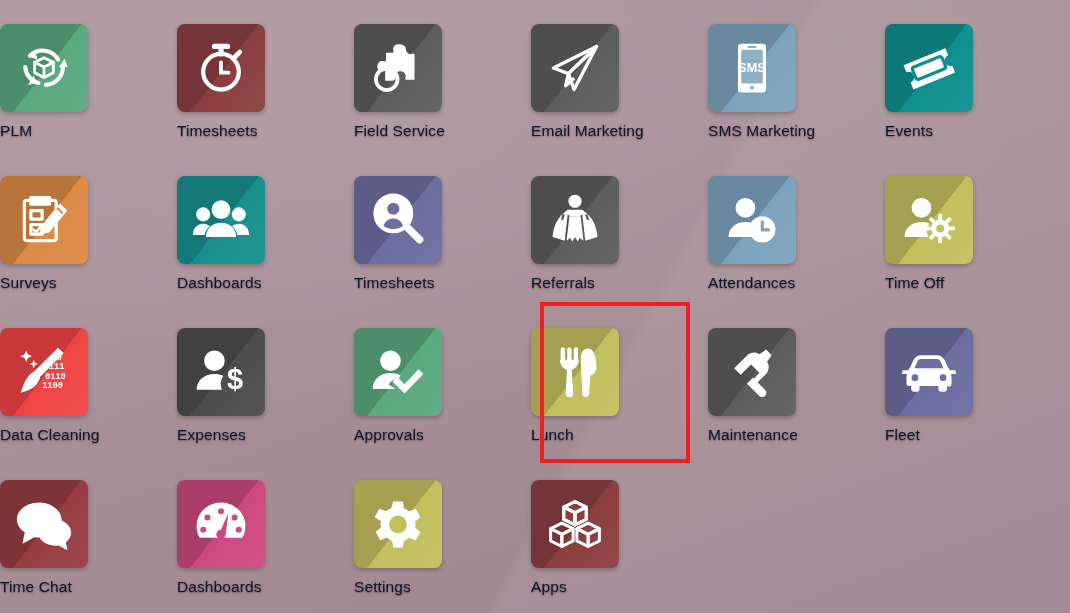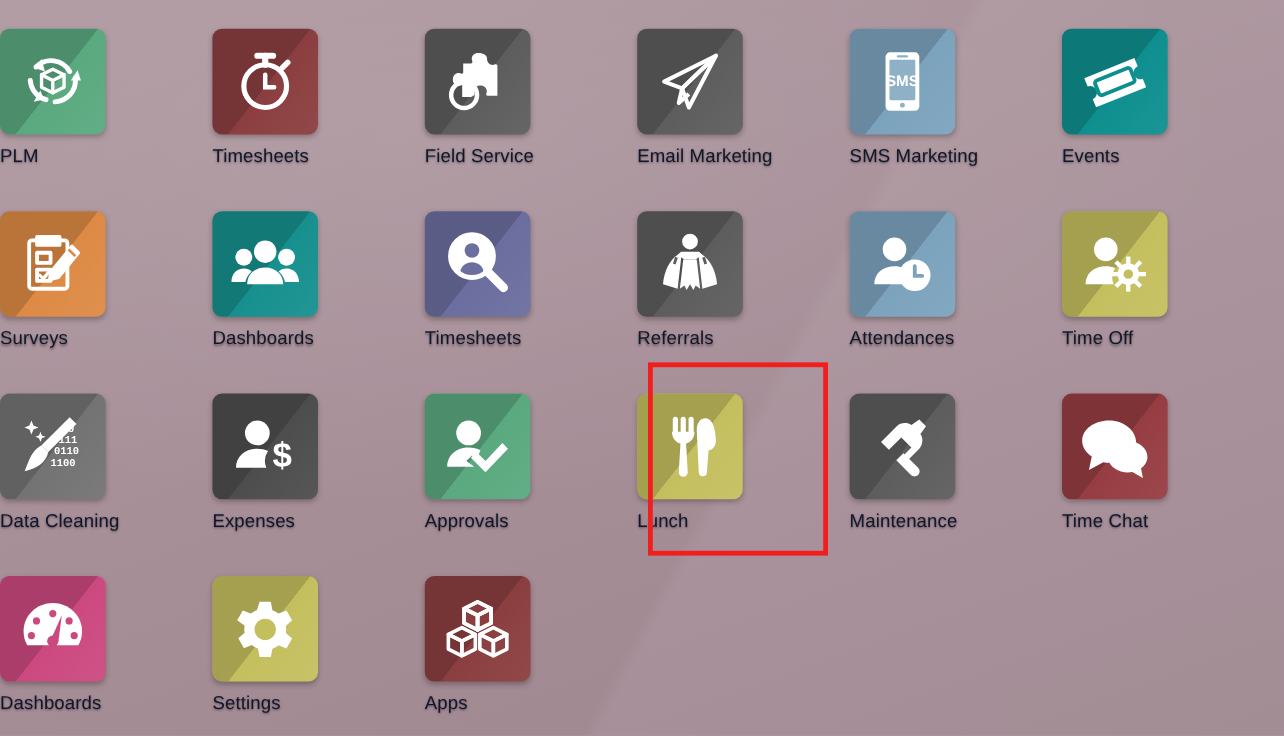--- a/index.html
+++ b/index.html
@@ -257,21 +257,21 @@
                 </g>
   </g>
   <circle r="4.2" fill="#c4bf5e"></circle>
  </g>
 </svg>
         </span>
       </div>
       <div class="app-label">Time Off</div>
     </div>
     <div class="app-cell">
-      <div class="app-tile" style="background: #737373;">
+      <div class="app-tile" style="background: #ef4444;">
         <span class="glyph">
           <svg viewBox="0 0 64 64" fill="#ffffff">
  <path d="M47 6 L53 12 L28 37 L22 31 Z"></path>
  <path d="M22 31 L28 37 C26 46 18 52 7 54 C11 44 13 36 22 31 Z"></path>
  <path d="M13 9 l1.8 4.4 4.4 1.8 -4.4 1.8 -1.8 4.4 -1.8 -4.4 -4.4 -1.8 4.4 -1.8 Z"></path>
  <path d="M21 19 l1.3 3.2 3.2 1.3 -3.2 1.3 -1.3 3.2 -1.3 -3.2 -3.2 -1.3 3.2 -1.3 Z"></path>
  <g font-family="Liberation Mono, monospace" font-size="9.3" font-weight="bold">
   <text x="40" y="19">00</text>
               <text x="37" y="29">111</text>
               <text x="33" y="39">0110</text>
@@ -323,20 +323,35 @@
         <span class="glyph">
           <svg viewBox="0 0 64 64" fill="#ffffff">
  <path d="M13 28 L21 20 l6 -6 c3 -3 9 -4 13 -1 l7 -5 6 6 -5 7 c3 4 2 10 -1 13 l-6 6 -8 8 -4 -4 11 -11 -9 -9 -11 11 Z"></path>
  <path d="M33 38 L46 51 a4.5 4.5 0 0 1 -6.4 6.4 L26.6 44.4 Z"></path>
 </svg>
         </span>
       </div>
       <div class="app-label">Maintenance</div>
     </div>
     <div class="app-cell">
+      <div class="app-tile" style="background: rgb(107, 110, 158);">
+        <span class="glyph">
+          <svg viewBox="0 0 64 64" fill="#ffffff">
+ <path d="M8 38 c0-4 2-9 4-11 L15 20 c1.5-4 5-6 9-6 h16 c4 0 7.5 2 9 6 l3 7 c2 2 4 7 4 11 v7 a2.5 2.5 0 0 1 -2.5 2.5 H51 v3 a2.5 2.5 0 0 1 -2.5 2.5 h-4 A2.5 2.5 0 0 1 42 50.5 V47 H22 v3.5 A2.5 2.5 0 0 1 19.5 53 h-4 A2.5 2.5 0 0 1 13 50.5 V47 h-2.5 A2.5 2.5 0 0 1 8 44.5 Z"></path>
+ <path d="M19 22 c1-3 2.5-4 5-4 h16 c2.5 0 4 1 5 4 l2.5 6 h-31 Z" fill="#6b6e9e"></path>
+ <circle cx="17" cy="38" r="3.6" fill="#6b6e9e"></circle>
+            <circle cx="47" cy="38" r="3.6" fill="#6b6e9e"></circle>
+ <path d="M4 30 h6 v4 h-7 Z"></path>
+            <path d="M60 30 h-6 v4 h7 Z"></path>
+</svg>
+        </span>
+      </div>
+      <div class="app-label">Fleet</div>
+    </div>
+    <div class="app-cell">
       <div class="app-tile" style="background: rgb(150, 61, 66);">
         <span class="glyph">
           <svg viewBox="0 0 64 64" fill="#ffffff">
  <path d="M27 9 C13.5 9 3 17 3 27 c0 5.6 3.3 10.6 8.5 13.9 L9 53 l12.8 -7 c1.7 .3 3.4 .5 5.2 .5 13.5 0 24-8 24-18 S40.5 9 27 9 Z"></path>
  <path d="M46 27 c8.5 1.6 15 7.4 15 14.4 0 4-2.2 7.6-5.7 10 L57 60 l-9.4 -5.2 c-1.3 .2-2.6 .3-4 .3 -8.6 0-15.7-4.8-17.3-11 C36.6 43.4 46.4 36.6 46 27 Z"></path>
 </svg>
         </span>
       </div>
       <div class="app-label">Time Chat</div>
     </div>

